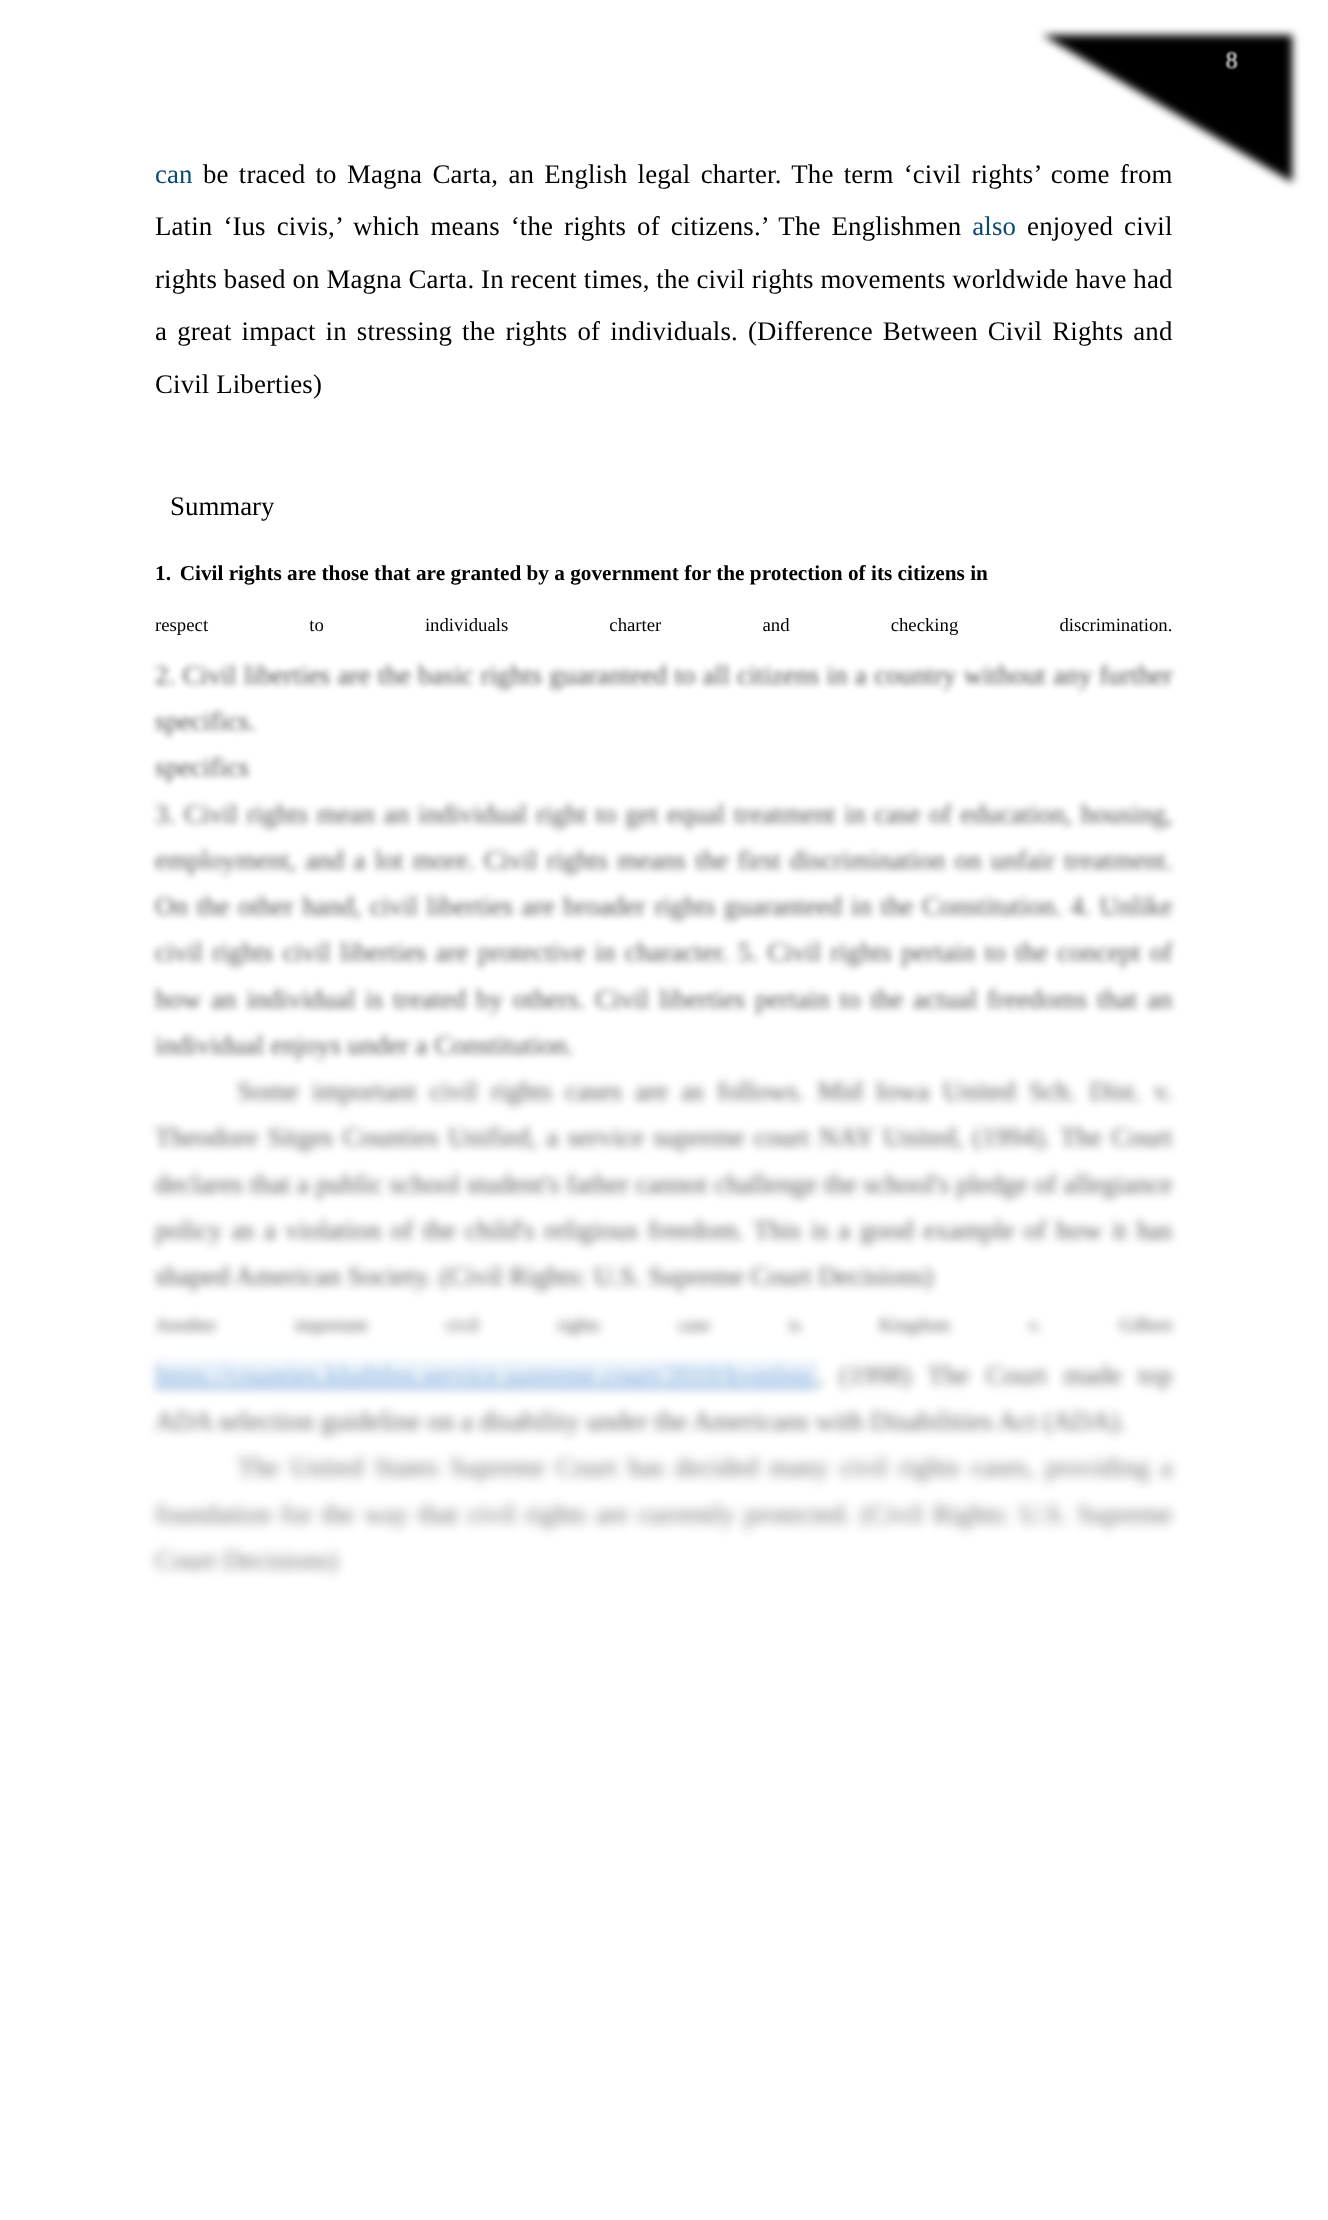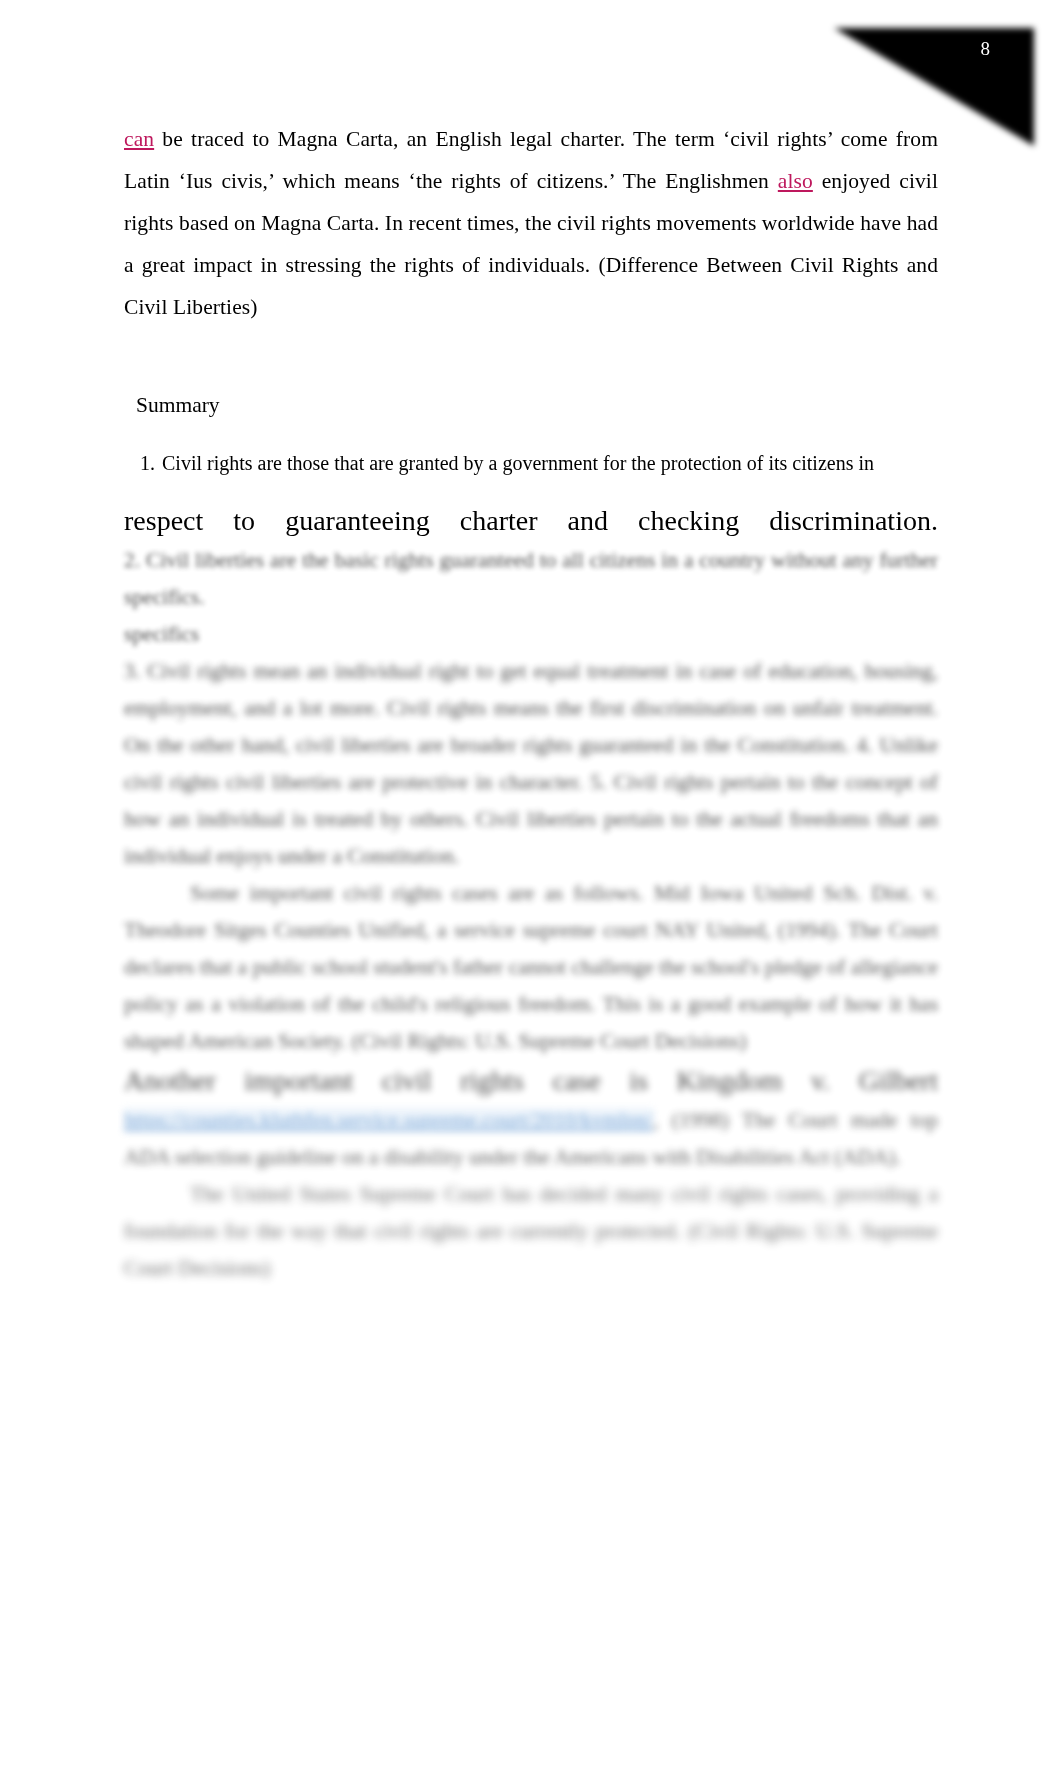--- a/index.html
+++ b/index.html
@@ -58,47 +58,47 @@
   }
 
   .para {
     font-size: 21.5px;
     line-height: 42px;
     text-align: justify;
     margin: 0;
     letter-spacing: 0.1px;
   }
   .link-blue {
-    color: #be185d;
-    text-decoration: underline;
+    color: #0c4a6e;
   }
   .spacer-md { height: 44px; }
 
   #summary-heading {
     font-size: 21.5px;
     line-height: 42px;
     margin: 12px;
   }
 
   
   .numbered {
-    font-size: 20px;
+    font-size: 17px;
     line-height: 42px;
     text-align: justify;
-    margin: 16px;
+    margin: 0;
     display: block;
+    font-weight: bold;
   }
   .numbered .num-marker { margin-right: 7px; }
 
   
   .stretch-line {
     display: flex;
     justify-content: space-between;
     width: 100%;
-    font-size: 28px;
+    font-size: 15px;
     line-height: 42px;
     align-items: flex-end;
   }
   .blur-group { margin: 0; }
 
   .b1 { filter: blur(2.6px); opacity: .82; }
   .b2 { filter: blur(3.0px); opacity: .80; }
   .b3 { filter: blur(3.4px); opacity: .76; }
   .b4 { filter: blur(3.8px); opacity: .72; }
   .b5 { filter: blur(4.3px); opacity: .66; }
@@ -142,21 +142,21 @@
 
     <div id="summary-heading">Summary</div>
 
     <div class="numbered">
       <span class="num-marker">1.</span><span>Civil rights are those that are granted by a government for the protection of its citizens in</span>
     </div>
 
     <div class="stretch-line">
       <span>respect</span>
       <span>to</span>
-      <span>guaranteeing</span>
+      <span>individuals</span>
       <span>charter</span>
       <span>and</span>
       <span>checking</span>
       <span>discrimination.</span>
     </div>
 
     <div class="blur-group">
 
       <div class="blurpara b1">
         <span>2. Civil liberties are the basic rights guaranteed to all citizens in a country without any further specifics.</span>

